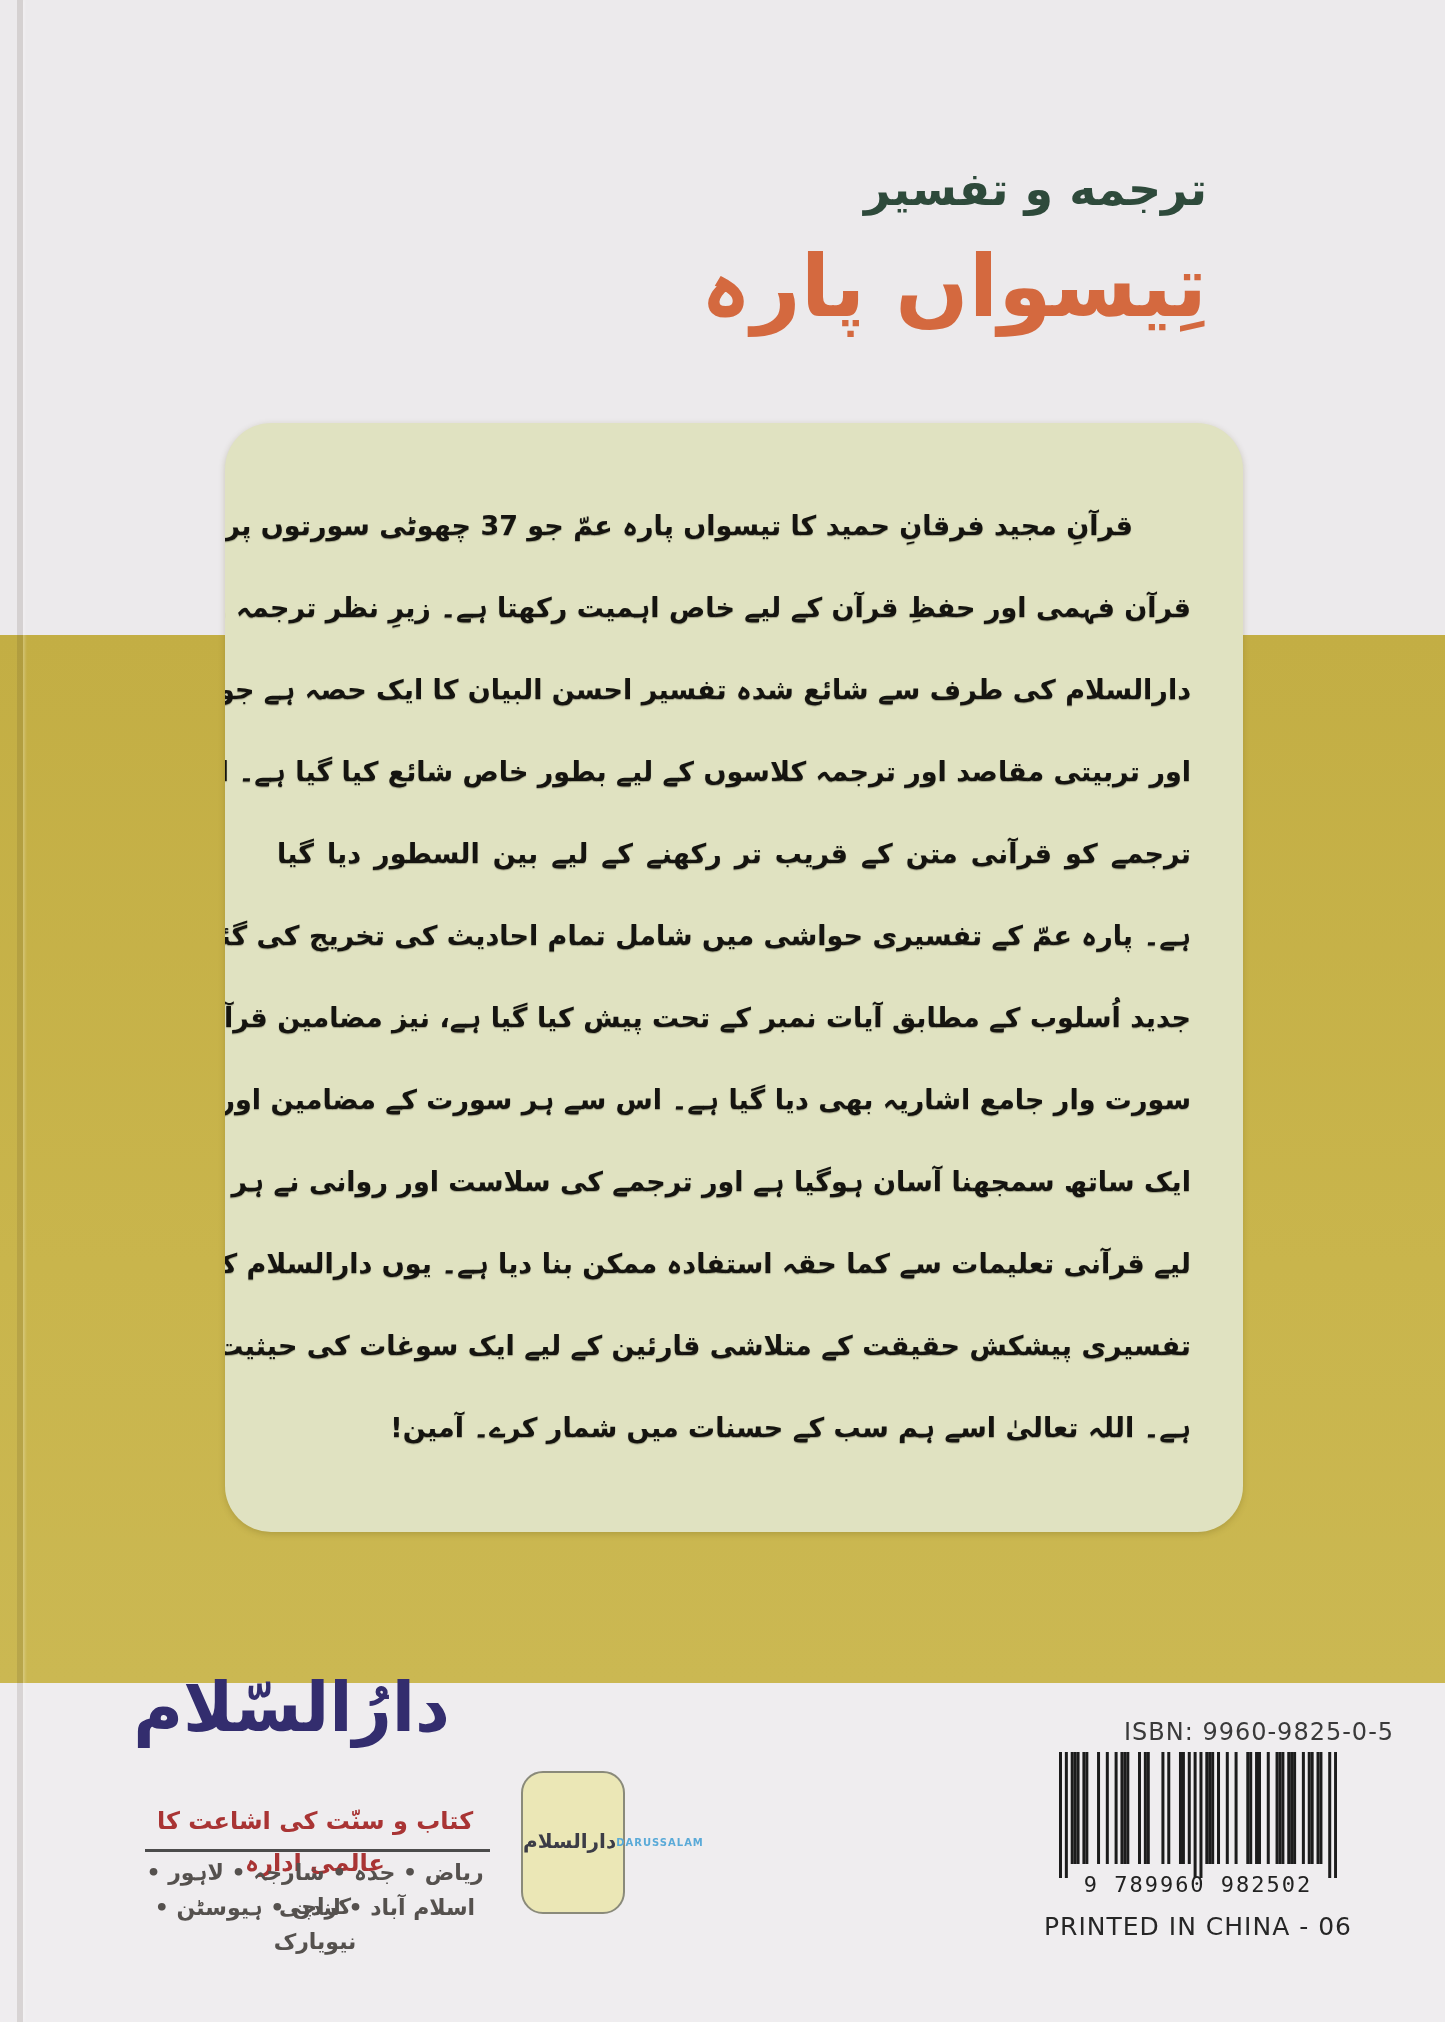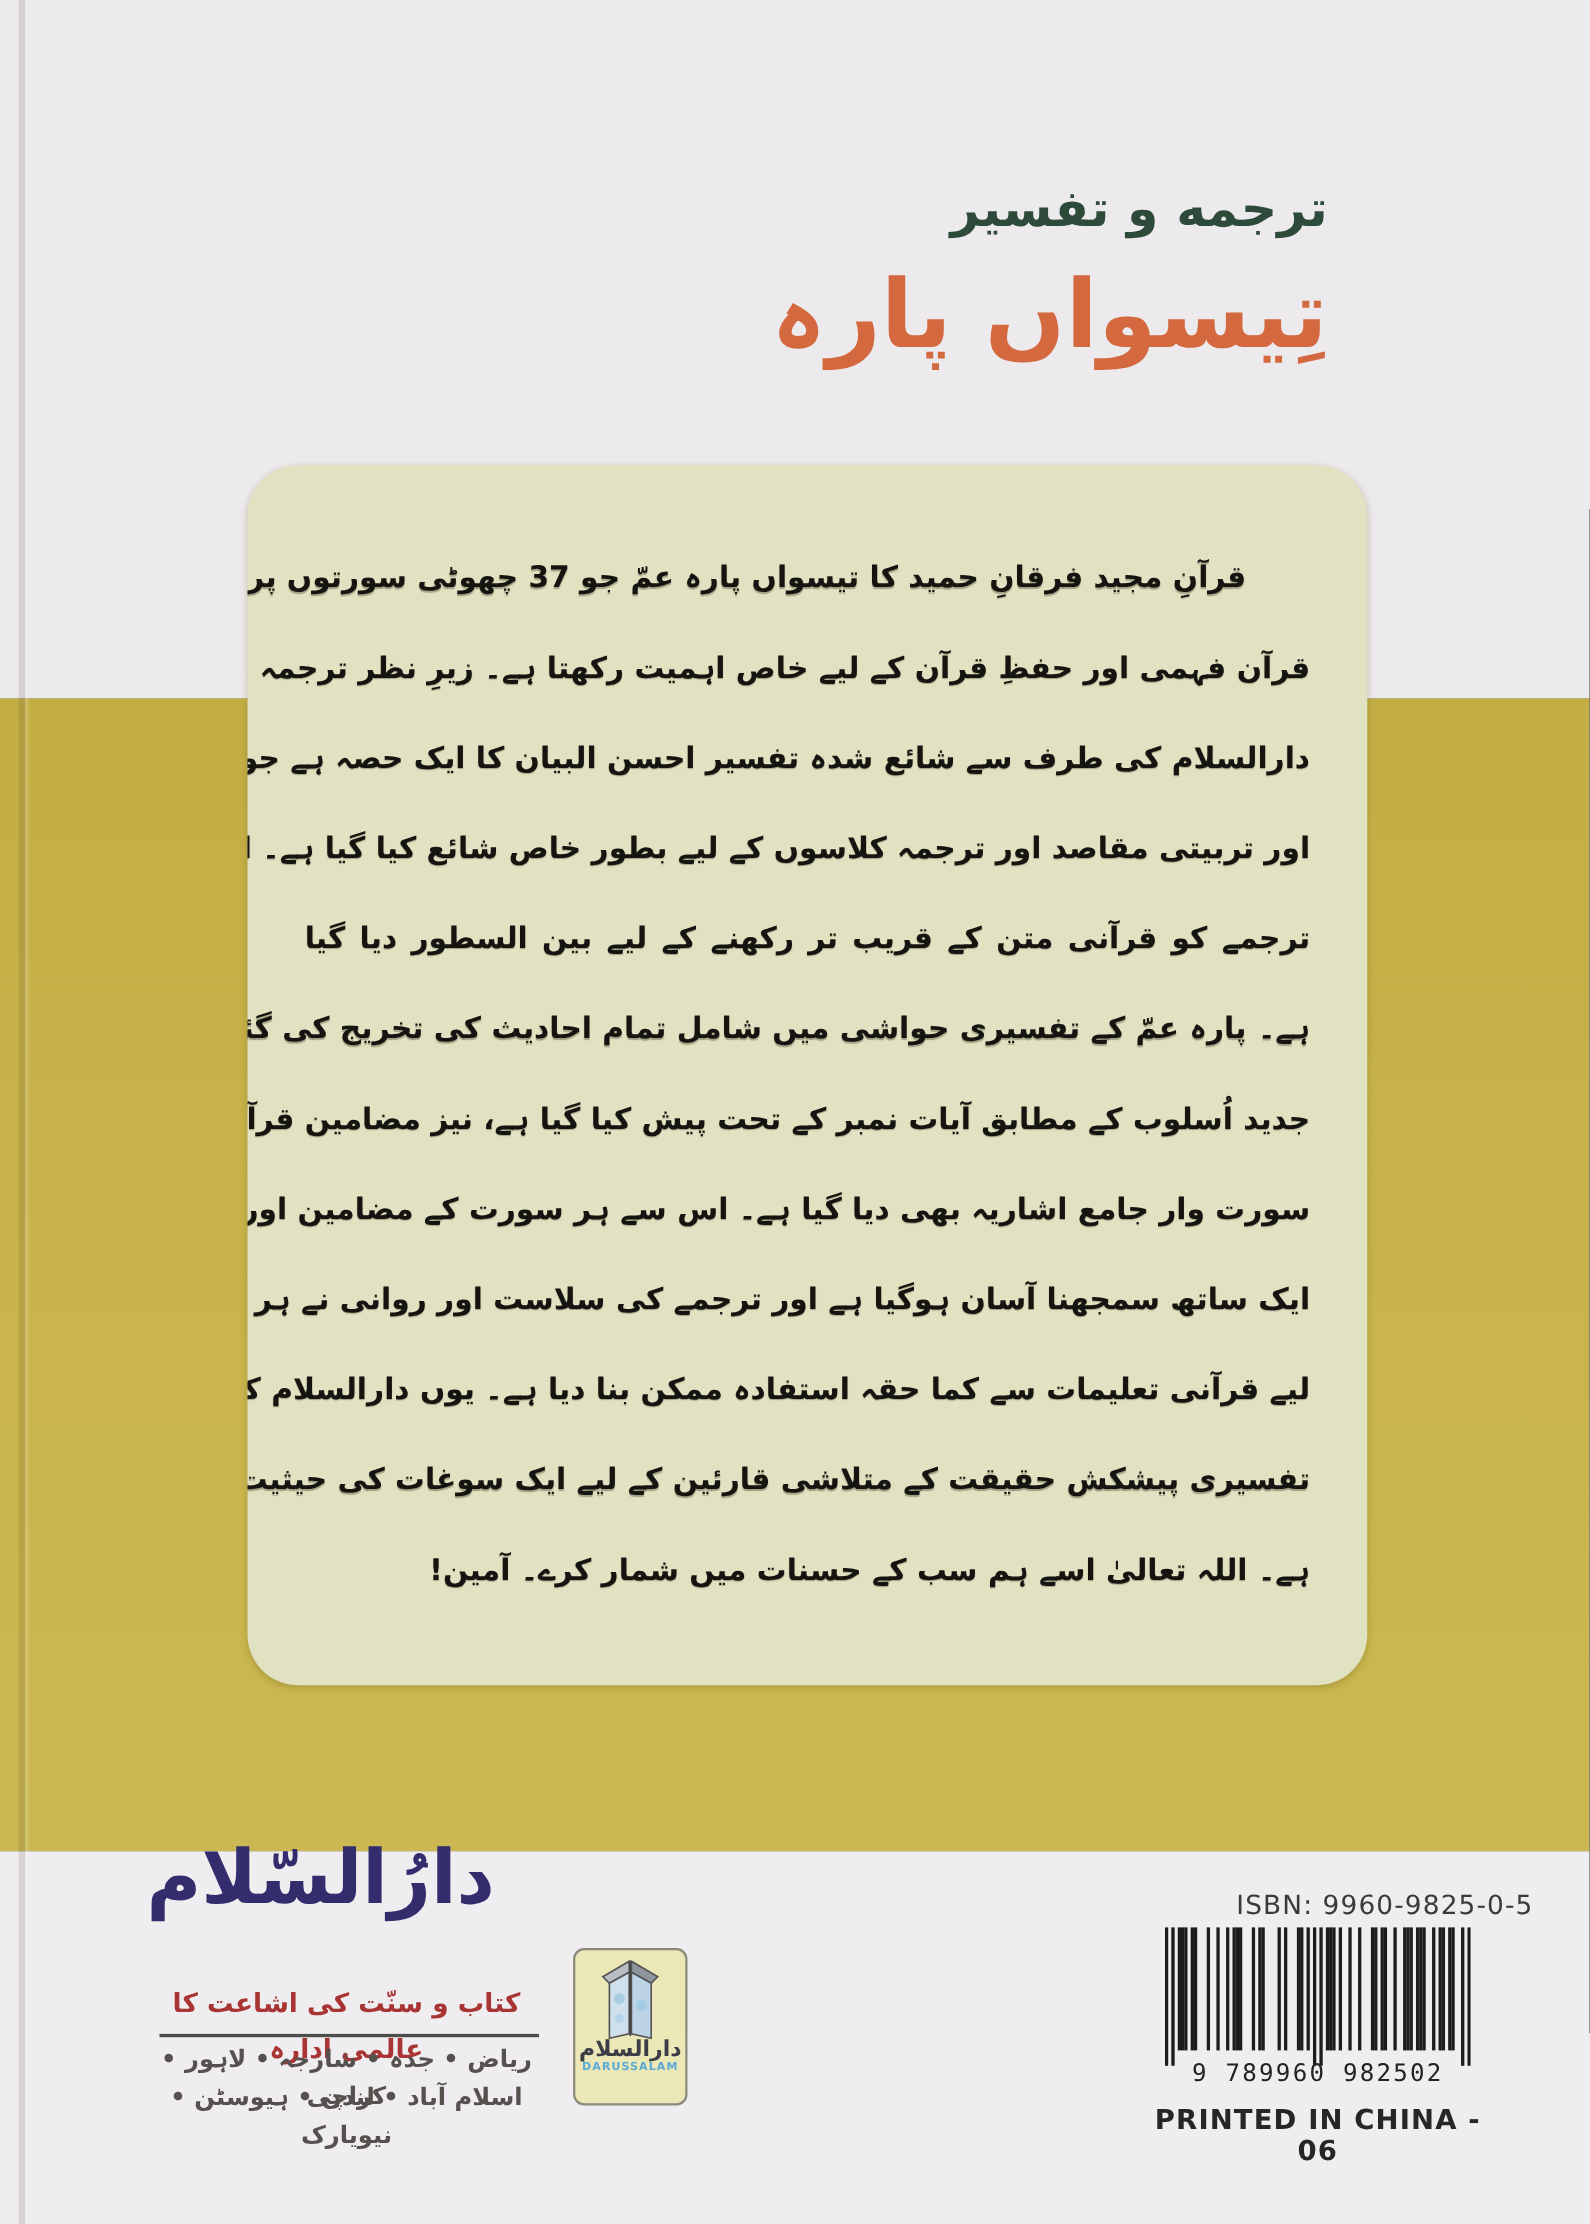--- a/index.html
+++ b/index.html
@@ -37,31 +37,31 @@
     direction:rtl;font-size:68px;font-weight:bold;color:#332d6e;line-height:100px;}
   .pub-tagline{position:absolute;left:140px;top:1800px;width:350px;text-align:center;
     direction:rtl;font-size:24px;font-weight:bold;color:#a93434;line-height:42px;}
   .pub-rule{position:absolute;left:145px;top:1849px;width:345px;height:3px;background:#4c4c4c;}
   .cities{position:absolute;left:130px;width:370px;text-align:center;direction:rtl;
     font-size:22px;font-weight:bold;color:#55514e;line-height:34px;}
   .cities.l1{top:1856px;}
   .cities.l2{top:1891px;}
   
   .logo{position:absolute;left:521px;top:1771px;width:104px;height:143px;
-    background:#ebe7b6;border:2px solid #8a8a7a;border-radius:10px;box-sizing:border-box;
-    display:flex;flex-direction:column;align-items:center;justify-content:flex-start;}
+    background:#ebe7b6;border:2px solid #8a8a7a;border-radius:22px;box-sizing:border-box;
+    display:flex;flex-direction:row;align-items:center;justify-content:flex-start;}
   .logo svg{display:block;margin-top:6px;}
   .logo-arabic{direction:rtl;font-size:20px;font-weight:bold;color:#3c3c46;line-height:22px;margin-top:-4px;}
   .logo-english{font-size:10px;font-weight:bold;color:#5aaad8;letter-spacing:1px;line-height:14px;}
   
   .isbn{position:absolute;left:1111px;top:1718px;width:296px;text-align:center;
     font-size:24px;color:#3a3a3a;letter-spacing:1px;}
   .barcode-wrap{position:absolute;left:1059px;top:1752px;width:278px;height:150px;}
   .printed-note{position:absolute;left:1040px;top:1912px;width:316px;text-align:center;
-    font-size:25px;font-weight:bold;color:#262626;letter-spacing:1px;}
+    font-size:25px;font-weight:normal;color:#262626;letter-spacing:1px;}
 </style>
 </head>
 <body>
 
 <div class="cover">
 
   <div class="top-section"></div>
   <div class="middle-section"></div>
   <div class="bottom-section"></div>
 

